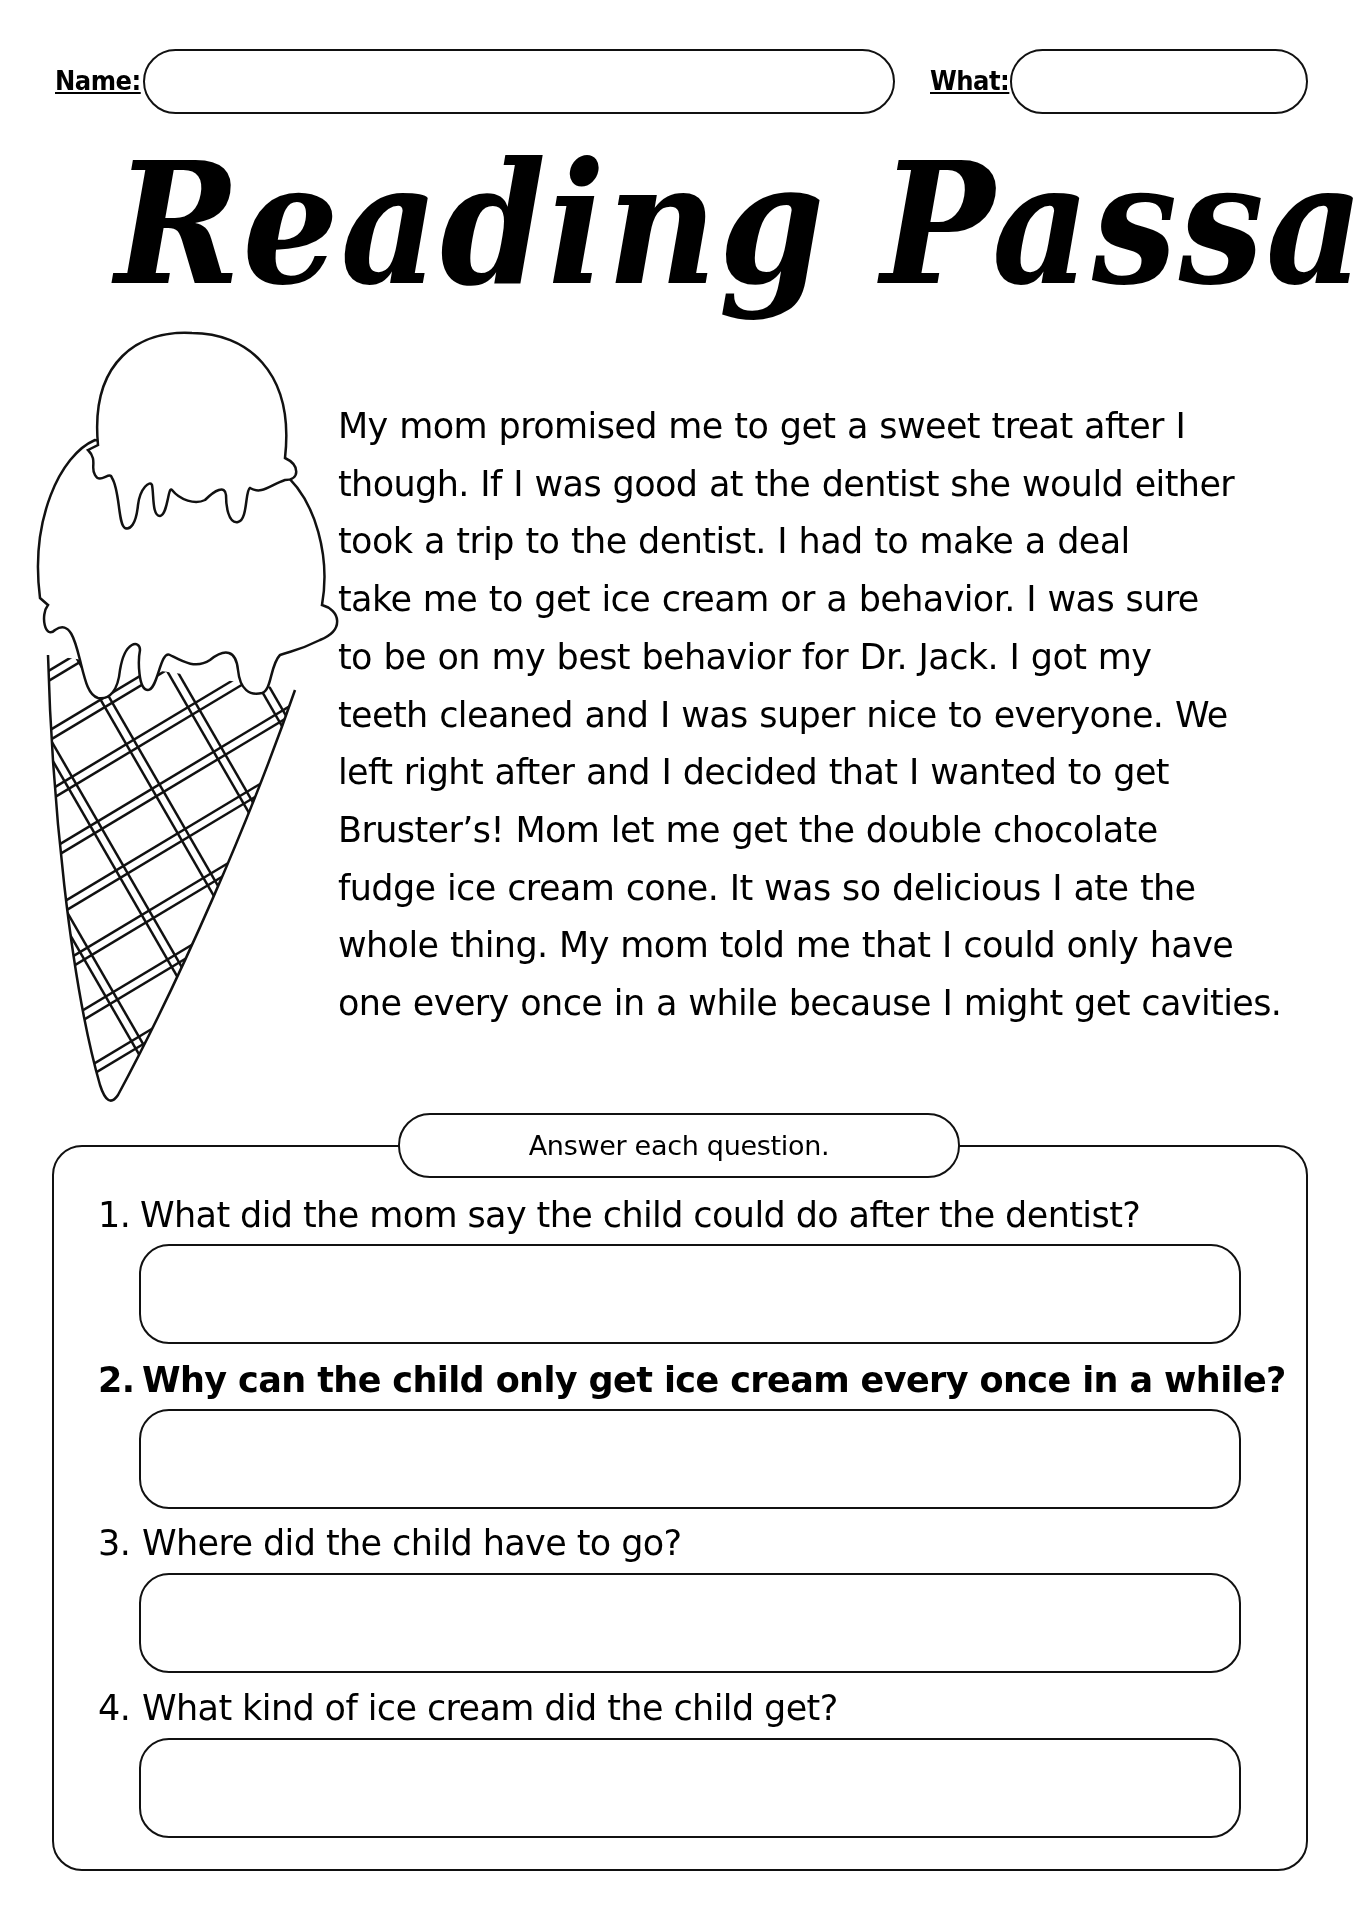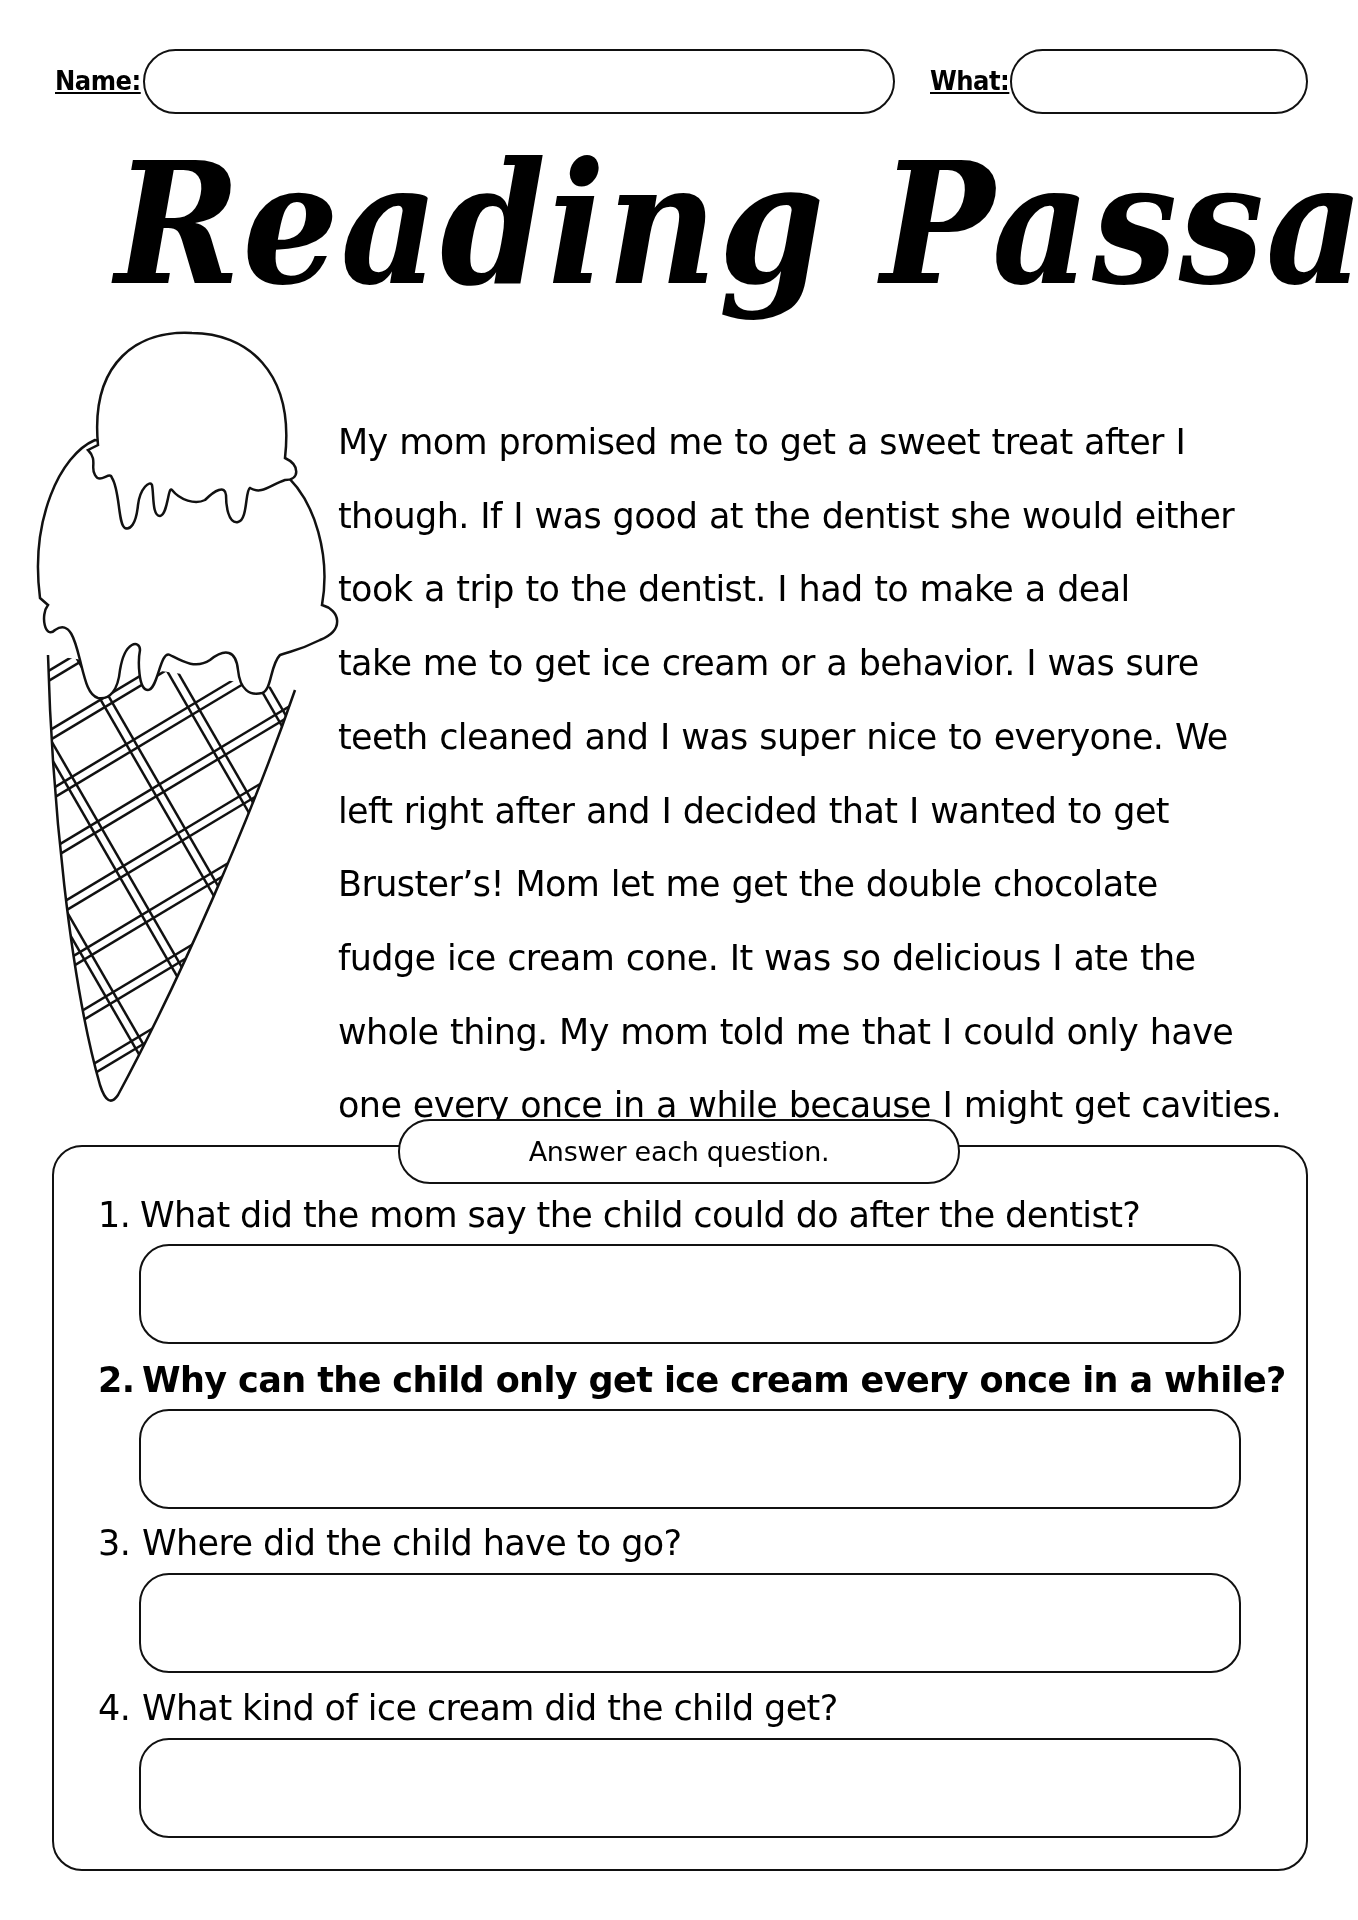--- a/index.html
+++ b/index.html
@@ -20,28 +20,28 @@
   }
   .title {
     font-family: "DejaVu Serif", serif; font-style: italic; font-weight: bold;
     font-size: 168px; line-height: 1; letter-spacing: 2px;
     white-space: nowrap; transform: scaleX(0.9); transform-origin: left top;
   }
   .passage {
     font-family: "DejaVu Sans", sans-serif; font-size: 35px;
     line-height: 57.7px; letter-spacing: -0.6px; word-spacing: 1px;
   }
-  .passage .line { display: block; white-space: nowrap; margin-top: 16px; }
+  .passage .line { display: block; white-space: nowrap; }
   .qbox {
     border: 2.5px solid #111; border-radius: 30px; box-sizing: border-box;
   }
   .pill {
     border: 2.5px solid #111; border-radius: 32px; box-sizing: border-box;
     background: #fff; display: flex; align-items: center; justify-content: center;
-    font-size: 27px; letter-spacing: -0.3px; margin-top: 6px;
+    font-size: 27px; letter-spacing: -0.3px;
   }
   .question {
     font-size: 35px; line-height: 1; white-space: nowrap; letter-spacing: -0.6px;
   }
   .question .num { display: inline-block; }
   .answer {
     border: 2.5px solid #111; border-radius: 30px; box-sizing: border-box; background: #fff;
   }
 </style>
 </head>
@@ -115,20 +115,21 @@
              C150,480 140,488 138,505 C136,525 130,530 125,528 C118,525 120,490 112,478 C110,470 100,485 95,475
              C90,468 98,460 88,450 Z" stroke="#111" stroke-width="2.5" fill="#fff"></path>
   </svg>
 </div>
 
 <div class="abs passage" style="left:338px; top:398px; width:1010px;">
   <span class="line">My mom promised me to get a sweet treat after I</span>
   <span class="line">though. If I was good at the dentist she would either</span>
   <span class="line">took a trip to the dentist. I had to make a deal</span>
   <span class="line">take me to get ice cream or a behavior. I was sure</span>
+  <span class="line">to be on my best behavior for Dr. Jack. I got my</span>
   <span class="line">teeth cleaned and I was super nice to everyone. We</span>
   <span class="line">left right after and I decided that I wanted to get</span>
   <span class="line">Bruster’s! Mom let me get the double chocolate</span>
   <span class="line">fudge ice cream cone. It was so delicious I ate the</span>
   <span class="line">whole thing. My mom told me that I could only have</span>
   <span class="line">one every once in a while because I might get cavities.</span>
 </div>
 
 <div class="abs qbox" style="left:52px; top:1145px; width:1256px; height:726px;"></div>
 <div class="abs pill" style="left:398px; top:1113px; width:562px; height:65px;">

